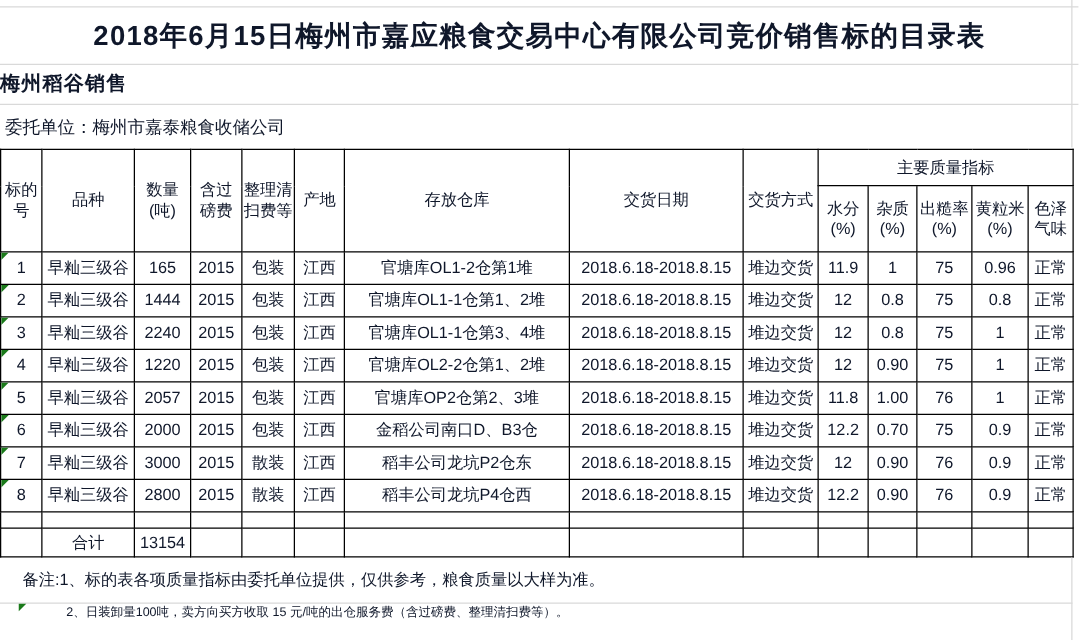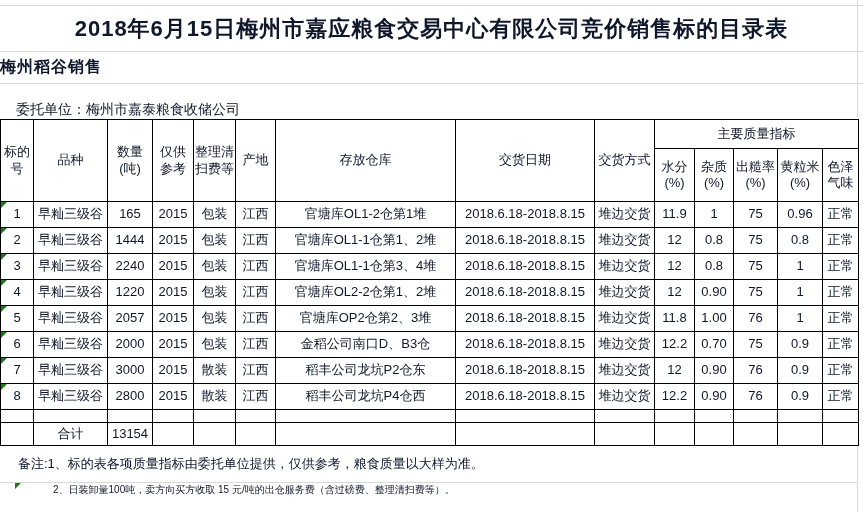--- a/index.html
+++ b/index.html
@@ -20,22 +20,22 @@
     font-size:22px;font-weight:bold;letter-spacing:1px;
   }
   .subtitlebar{
     height:31px;
     border-bottom:1px solid #d9d9d9;
     display:flex;align-items:center;
     font-size:16px;font-weight:bold;letter-spacing:1px;
   }
   .consignor{
     height:35px;
-    display:flex;align-items:flex-end;
-    padding-left:16px;box-sizing:border-box;
+    display:flex;align-items:center;
+    padding-left:4px;box-sizing:border-box;
     font-size:14px;
   }
   table.cat{
     border-collapse:collapse;
     table-layout:fixed;
     width:858px;
     background:#fff;
   }
   table.cat td, table.cat th{
     border:1px solid #000;
@@ -117,21 +117,21 @@
         <col style="width:39px">
         <col style="width:44px">
       <col style="width:45px">
         <col style="width:36px">
     </colgroup>
     <tbody>
         <tr class="h1">
       <th rowspan="2">标的号</th>
       <th rowspan="2">品种</th>
       <th rowspan="2">数量(吨)</th>
-      <th rowspan="2">仅供参考</th>
+      <th rowspan="2">含过磅费</th>
       <th rowspan="2">整理清扫费等</th>
       <th rowspan="2">产地</th>
       <th rowspan="2">存放仓库</th>
       <th rowspan="2">交货日期</th>
       <th rowspan="2">交货方式</th>
       <th colspan="5">主要质量指标</th>
     </tr>
     <tr class="h2">
       <th>水分(%)</th>
       <th>杂质(%)</th>

